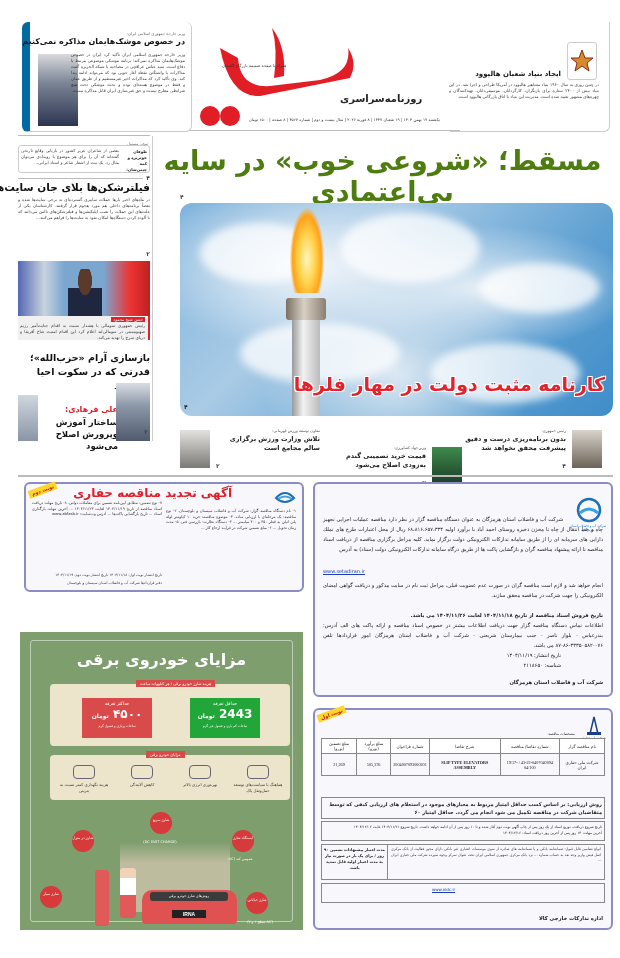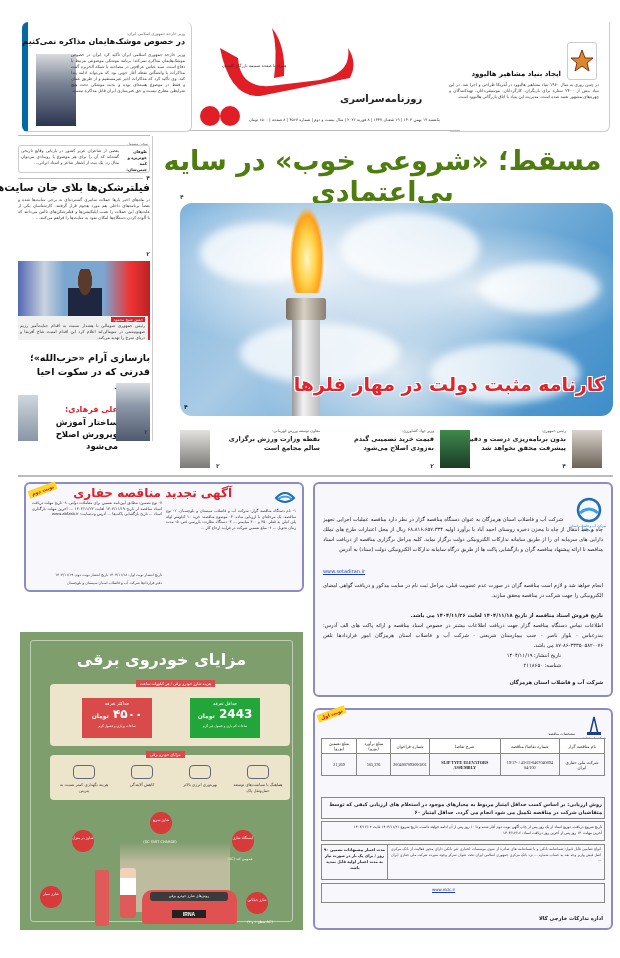--- a/index.html
+++ b/index.html
@@ -5,21 +5,21 @@
   * { box-sizing: border-box; margin: 0; padding: 0; }
   html, body { width: 620px; height: 958px; background: #ffffff; overflow: hidden; }
   body { font-family: "DejaVu Sans", sans-serif; color: #222; position: relative; direction: rtl; }
   .abs { position: absolute; }
   .tiny { font-size: 4.2px; line-height: 6px; color: #333; text-align: justify; }
   .small { font-size: 5px; line-height: 7px; color: #333; }
   .page-ref { font-size: 6px; color: #444; font-weight: bold; }
   .hline { height: 1px; background: #bbb; }
 
   
-  #top-left-box { left: 22px; top: 22px; width: 170px; height: 110px; border: 1px solid #ccc; border-radius: 6px; border-top: none; border-left: 6px solid #0369a1; }
+  #top-left-box { left: 22px; top: 22px; width: 170px; height: 110px; border: 1px solid #ccc; border-radius: 6px; border-top: none; border-left: 8px solid #0369a1; }
   #top-right-box { left: 450px; top: 22px; width: 160px; height: 110px; border-right: 1px solid #ccc; border-bottom: 1px solid #ccc; border-radius: 0 0 6px 0; }
   .logo-word { position:absolute; left: 200px; top: 18px; width: 160px; height: 110px; }
   .logo-sub { position:absolute; left: 340px; top: 93px; font-size: 10px; font-weight: bold; color:#222; }
   .logo-tag { position:absolute; left: 222px; top: 63px; font-size: 4px; color:#333; }
   .dateline { position:absolute; left: 205px; top: 117px; width: 235px; font-size: 4px; color: #333; text-align: right; white-space: nowrap; overflow: hidden; }
 
   
   #left-col { left: 18px; top: 133px; width: 132px; height: 310px; }
   .headline-l { font-size: 10.5px; font-weight: bold; color: #111; line-height: 14px; }
 
@@ -86,21 +86,21 @@
 <div class="logo-tag">همراه با صفحه ضمیمه بازرگان گلستان</div>
 <div class="dateline">یکشنبه ۱۹ بهمن ۱۴۰۴ | ۱۹ شعبان ۱۴۴۷ | ۸ فوریه ۲۰۲۶ | سال بیست و دوم | شماره ۴۵۶۷ | ۸ صفحه | ۱۵۰۰ تومان</div>
 <div class="abs hline" style="left:190px;top:130px;width:270px;"></div>
 
 <div id="top-right-box" class="abs">
   <div class="abs" style="right:12px;top:20px;width:30px;height:38px;border:1px solid #ccc;border-radius:3px;display:flex;align-items:center;justify-content:center;">
     <svg width="24" height="24" viewBox="0 0 24 24">
         <polygon points="12,1 15,9 23,9 17,14 19,22 12,17 5,22 7,14 1,9 9,9" fill="#d68a2c" stroke="#8a2a1a" stroke-width="1"></polygon>
       </svg>
   </div>
-  <div class="abs" style="right:48px;top:48px;font-size:7px;font-weight:bold;color:#111;white-space:nowrap;">ایجاد بنیاد مشاهیر هالیوود</div>
+  <div class="abs" style="right:48px;top:48px;font-size:7px;font-weight:bold;color:#111;white-space:nowrap;">ایجاد بنیاد شعبان هالیوود</div>
   <div class="abs tiny" style="right:10px;top:60px;width:150px;height:45px;overflow:hidden;">در چنین روزی به سال ۱۹۶۰ بنیاد مشاهیر هالیوود در آمریکا طراحی و اجرا شد. در این بنیاد بیش از ۲۴۰۰ ستاره برای بازیگران، کارگردانان، موسیقی‌دانان، تهیه‌کنندگان و چهره‌های مشهور تعبیه شده است. مدیریت این بنیاد با اتاق بازرگانی هالیوود است.</div>
 </div>
 
 <div id="left-col" class="abs">
   <div class="abs hline" style="left:0;top:2px;width:132px;"></div>
   <div class="abs small" style="right:2px;top:7px;font-size:3.8px;color:#666;">سخن مسئول</div>
   <div class="abs" style="right:0;top:12px;width:132px;height:28px;border:1px solid #ccc;border-radius:3px;">
     <div class="abs" style="right:2px;top:3px;width:26px;font-size:4px;font-weight:bold;line-height:6px;">طوفان خونریزه و کمه چینی‌شان:</div>
     <div class="abs tiny" style="left:2px;top:2px;width:98px;">بعضی از شاعران عزیز کشور در بازیابی وقایع تاریخی گفته‌اند که آن را برای هر موضوع یا رویدادی می‌توان مثال زد. یک بیت از اشعار شاعر و استاد ایرانی...</div>
   </div>
@@ -145,30 +145,30 @@
   <div id="hero-caption">کارنامه مثبت دولت در مهار فلرها</div>
   <div class="abs page-ref" style="left:4px;top:200px;color:#222;">۴</div>
 </div>
 
 <div class="sub-story" style="left:462px;">
   <div class="thumb" style="background:linear-gradient(180deg,#d8d3cc,#6d6357);"></div>
   <div class="kicker" style="right:36px;">رئیس جمهوری:</div>
   <div class="title" style="right:36px;">بدون برنامه‌ریزی درست و دقیق پیشرفت محقق نخواهد شد</div>
   <div class="abs page-ref" style="right:36px;top:34px;">۴</div>
 </div>
-<div class="sub-story" style="left:330px;">
+<div class="sub-story" style="left:322px;margin-top:17px;">
   <div class="thumb" style="background:linear-gradient(180deg,#3f8a4c,#1b3b27);"></div>
   <div class="kicker" style="right:36px;">وزیر جهاد کشاورزی:</div>
   <div class="title" style="right:36px;">قیمت خرید تضمینی گندم به‌زودی اصلاح می‌شود</div>
   <div class="abs page-ref" style="right:36px;top:34px;">۲</div>
 </div>
 <div class="sub-story" style="left:180px;">
   <div class="thumb" style="left:0;right:auto;background:linear-gradient(180deg,#e4e2df,#7c7a77);"></div>
   <div class="kicker" style="right:0;">معاون توسعه ورزش قهرمانی:</div>
-  <div class="title" style="right:0;">نقطه وزارت ورزش برگزاری سالم مجامع است</div>
+  <div class="title" style="right:0;">تلاش وزارت ورزش برگزاری سالم مجامع است</div>
   <div class="abs page-ref" style="left:36px;top:34px;">۲</div>
 </div>
 
 <div class="abs" style="left:18px;top:475px;width:595px;height:2px;background:#bbb;"></div>
 
 <div class="ad-box" style="left:24px;top:482px;width:280px;height:110px;">
   <span class="tag-yellow" style="left:2px;top:2px;">نوبت دوم</span>
   <div class="abs" style="right:6px;top:4px;width:22px;height:18px;">
     <svg width="22" height="18" viewBox="0 0 22 18">
         <path d="M2 10 Q11 0 20 10 Q11 18 2 10 Z" fill="none" stroke="#1c6fb8" stroke-width="2"></path>

